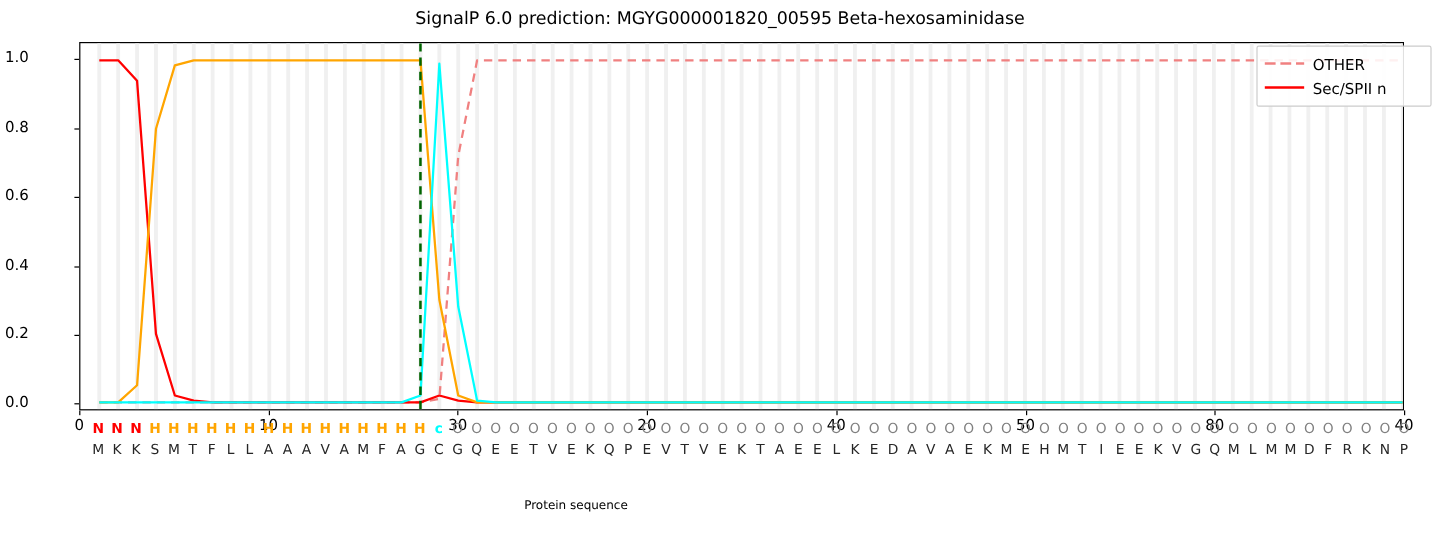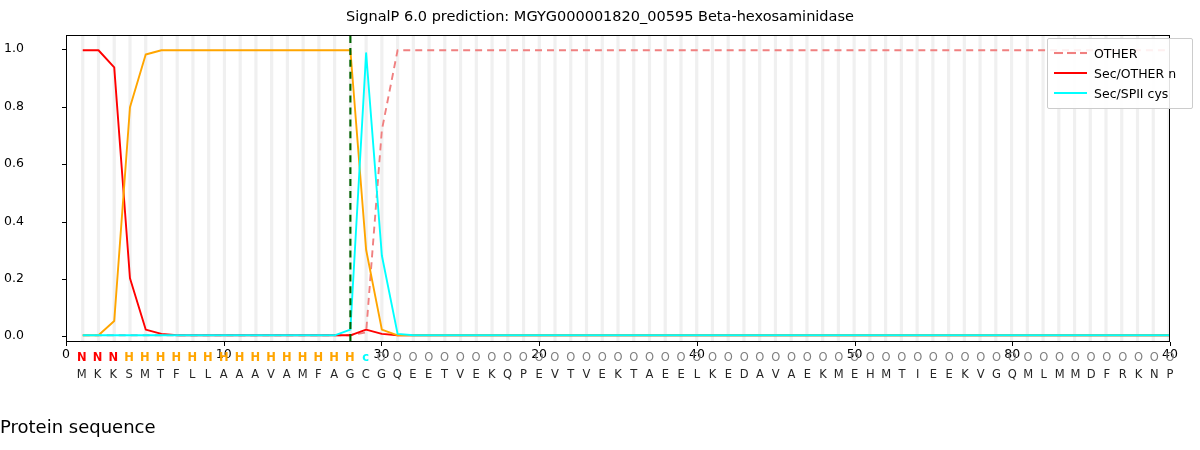--- a/index.html
+++ b/index.html
@@ -23,22 +23,22 @@
     position:absolute;right:1176px;width:60px;text-align:right;
     font-size:12.5px;line-height:1;
   }
   .ytickmark{position:absolute;left:60px;width:4px;height:1.1px;background:#000;}
   .xtick{
     position:absolute;top:348px;width:60px;text-align:center;
     font-size:12.5px;line-height:1;
   }
   .xtickmark{position:absolute;top:342px;width:1.1px;height:4px;background:#000;}
   #xlabel{
-    position:absolute;left:0;top:416px;width:960px;
-    font-size:18px;
+    position:absolute;left:0;top:416px;width:960px;text-align:center;
+    font-size:10px;
   }
   
   .seqcell{
     position:absolute;width:16px;text-align:center;
     font-size:11.5px;line-height:1;
   }
   .row-ann{top:352px;font-weight:bold;}
   .row-res{top:369px;color:#262626;}
   .ann-N{color:#ff0000;}
   .ann-H{color:#ffa500;}
@@ -327,23 +327,17 @@
           <line x1="1" y1="7" x2="10" y2="7" stroke="#f08080" stroke-width="2.1"></line>
           <line x1="14" y1="7" x2="23" y2="7" stroke="#f08080" stroke-width="2.1"></line>
           <line x1="27" y1="7" x2="34" y2="7" stroke="#f08080" stroke-width="2.1"></line>
         </svg>
         <span class="legtext">OTHER</span>
       </div>
       <div class="legrow">
         <svg class="legline" viewBox="0 0 34 14">
           <line x1="1" y1="7" x2="34" y2="7" stroke="#ff0000" stroke-width="2.1"></line>
         </svg>
-        <span class="legtext">Sec/OTHER n</span>
-      </div>
-      <div class="legrow">
-        <svg class="legline" viewBox="0 0 34 14">
-          <line x1="1" y1="7" x2="34" y2="7" stroke="#00ffff" stroke-width="2.1"></line>
-        </svg>
-        <span class="legtext">Sec/SPII cys</span>
+        <span class="legtext">Sec/SPII n</span>
       </div>
     </div>
 
 </div>
 
 </body></html>

